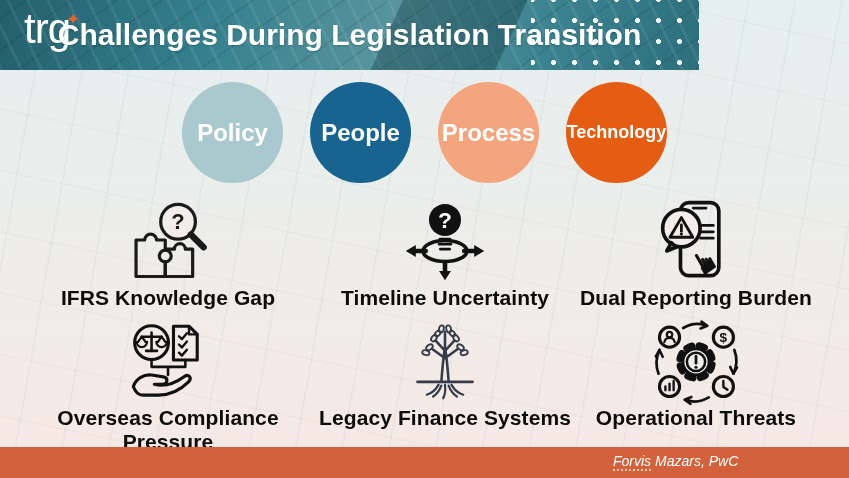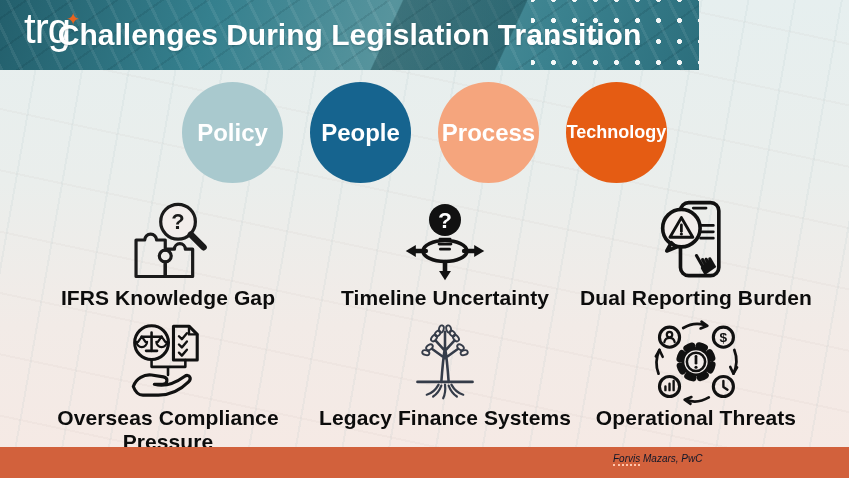--- a/index.html
+++ b/index.html
@@ -40,21 +40,21 @@
   .cell .icon{height:84px;display:flex;align-items:flex-end;justify-content:center;}
   .cell .label{margin-top:4px;font-size:21px;font-weight:700;color:#0c0c0c;letter-spacing:.1px;}
   .c1{left:28px; top:198px;}
   .c2{left:305px;top:198px;}
   .c3{left:556px;top:198px;}
   .c4{left:28px; top:318px;}
   .c5{left:305px;top:318px;}
   .c6{left:556px;top:318px;}
   
   .footer{position:absolute;left:0;bottom:0;width:849px;height:31px;z-index:2;}
-  .footer-text{position:absolute;left:613px;top:6px;color:#0f172a;font-size:10px;
+  .footer-text{position:absolute;left:613px;top:6px;color:#ffffff;font-size:14px;
         font-style:italic;font-weight:500;}
   .footer-text .squiggle{border-bottom:2px dotted #ffc7ae;}
   svg{overflow:visible;}
 </style>
 </head>
 <body>
 
 <div class="slide">
 
   <div class="header">

